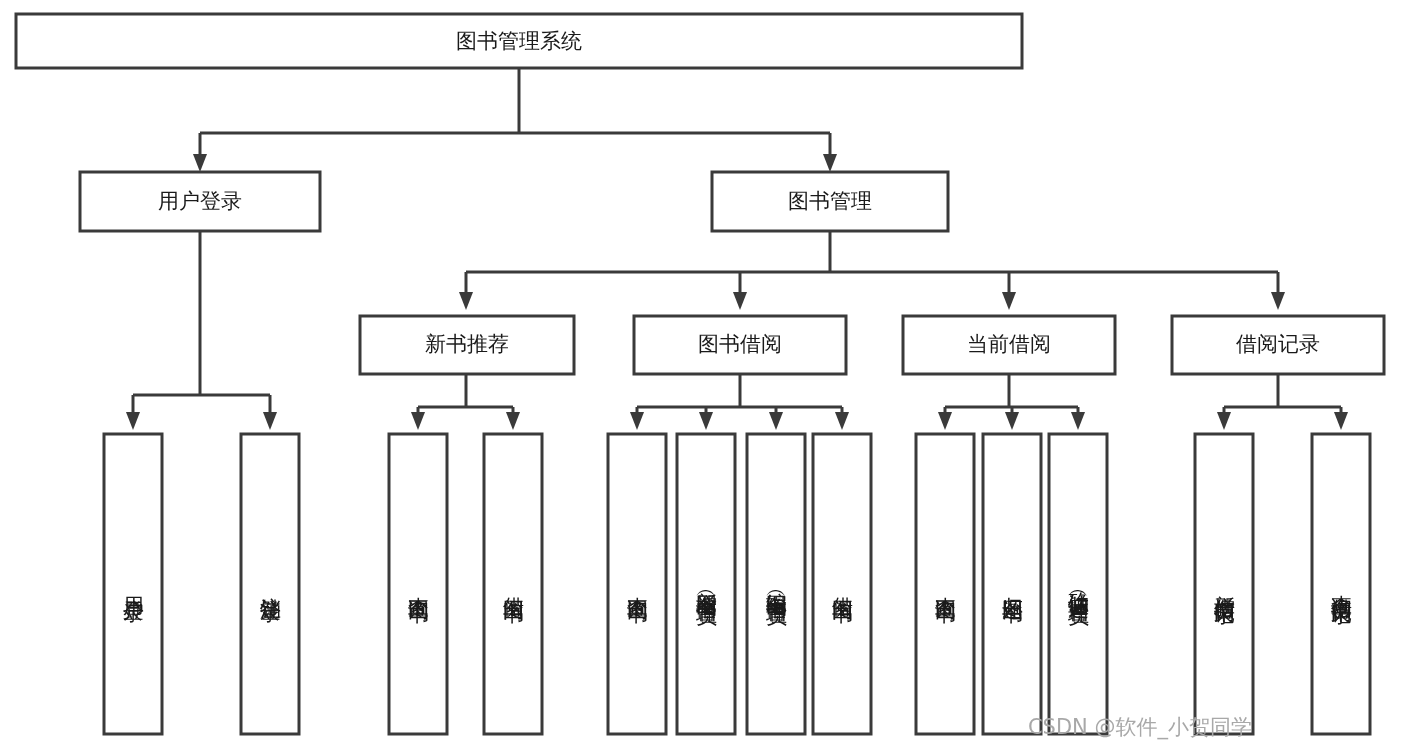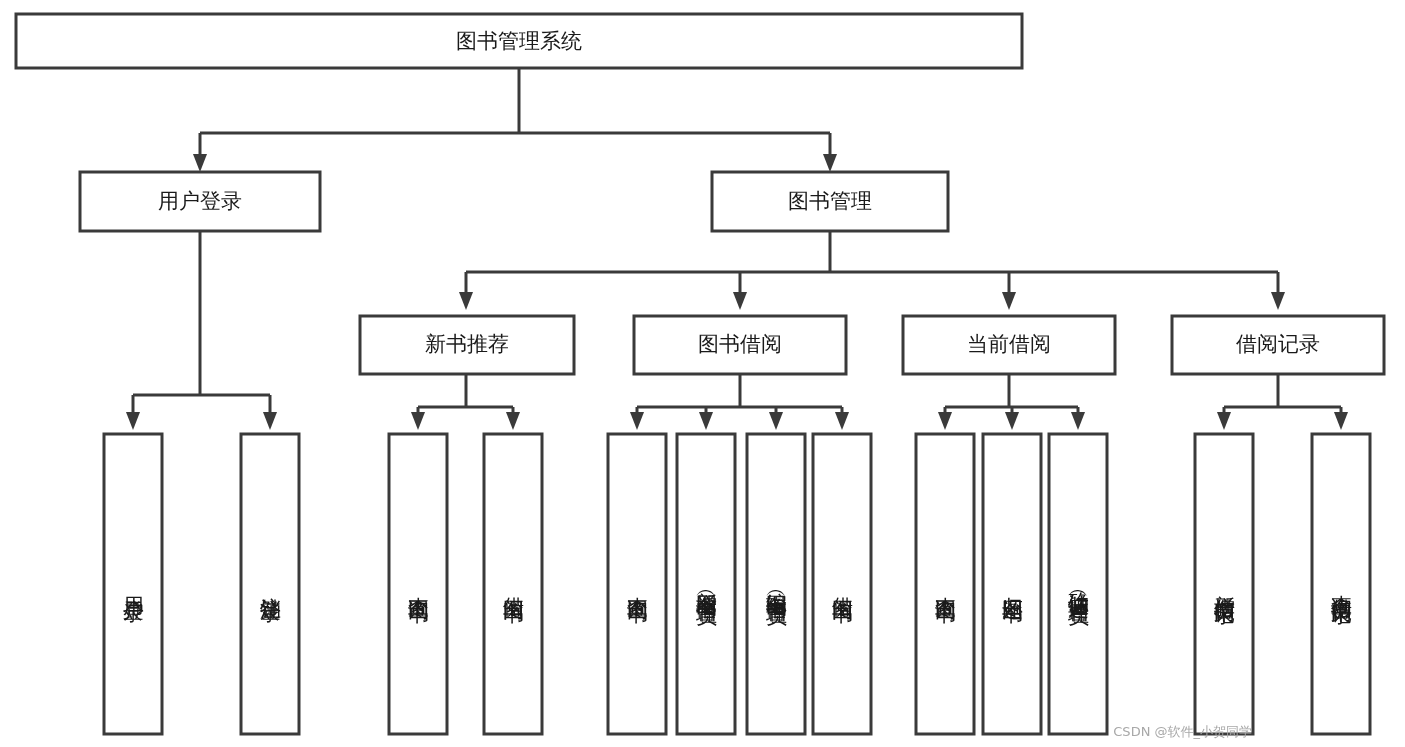--- a/index.html
+++ b/index.html
@@ -61,21 +61,21 @@
     align-items: center;
     justify-content: center;
     white-space: nowrap;
     pointer-events: none;
   }
   .watermark {
     position: absolute;
     right: 8px;
     bottom: 6px;
     font-family: "DejaVu Sans", "Liberation Sans", sans-serif;
-    font-size: 13px;
+    font-size: 21px;
     color: #a8a8a8;
     white-space: nowrap;
   }
 </style>
 </head>
 <body>
 
 <div id="diagram-root">
 
   <svg id="diagram-svg" viewBox="0 0 1405 747">

